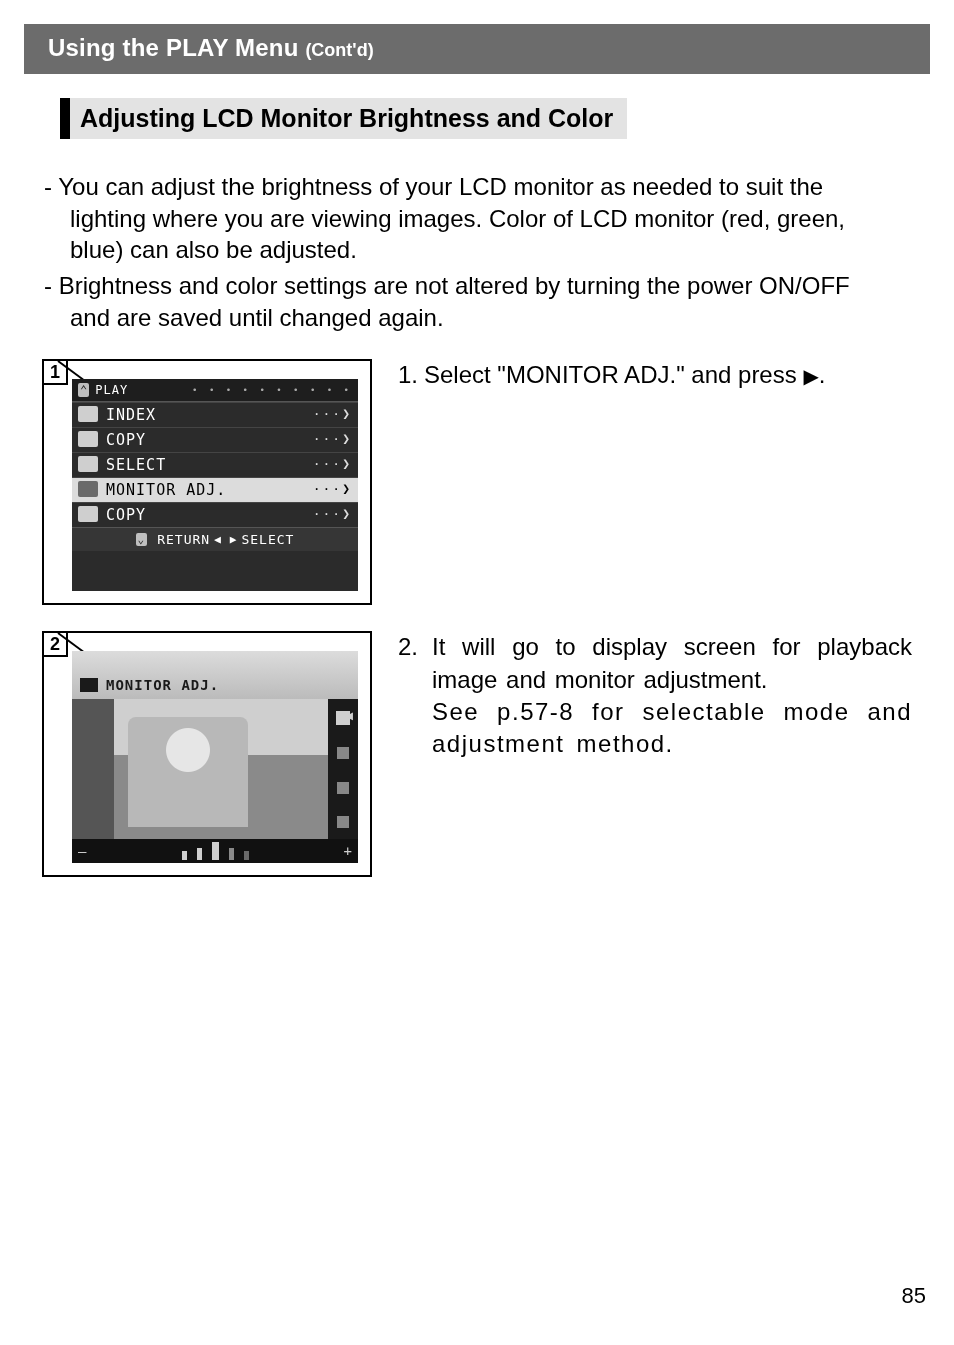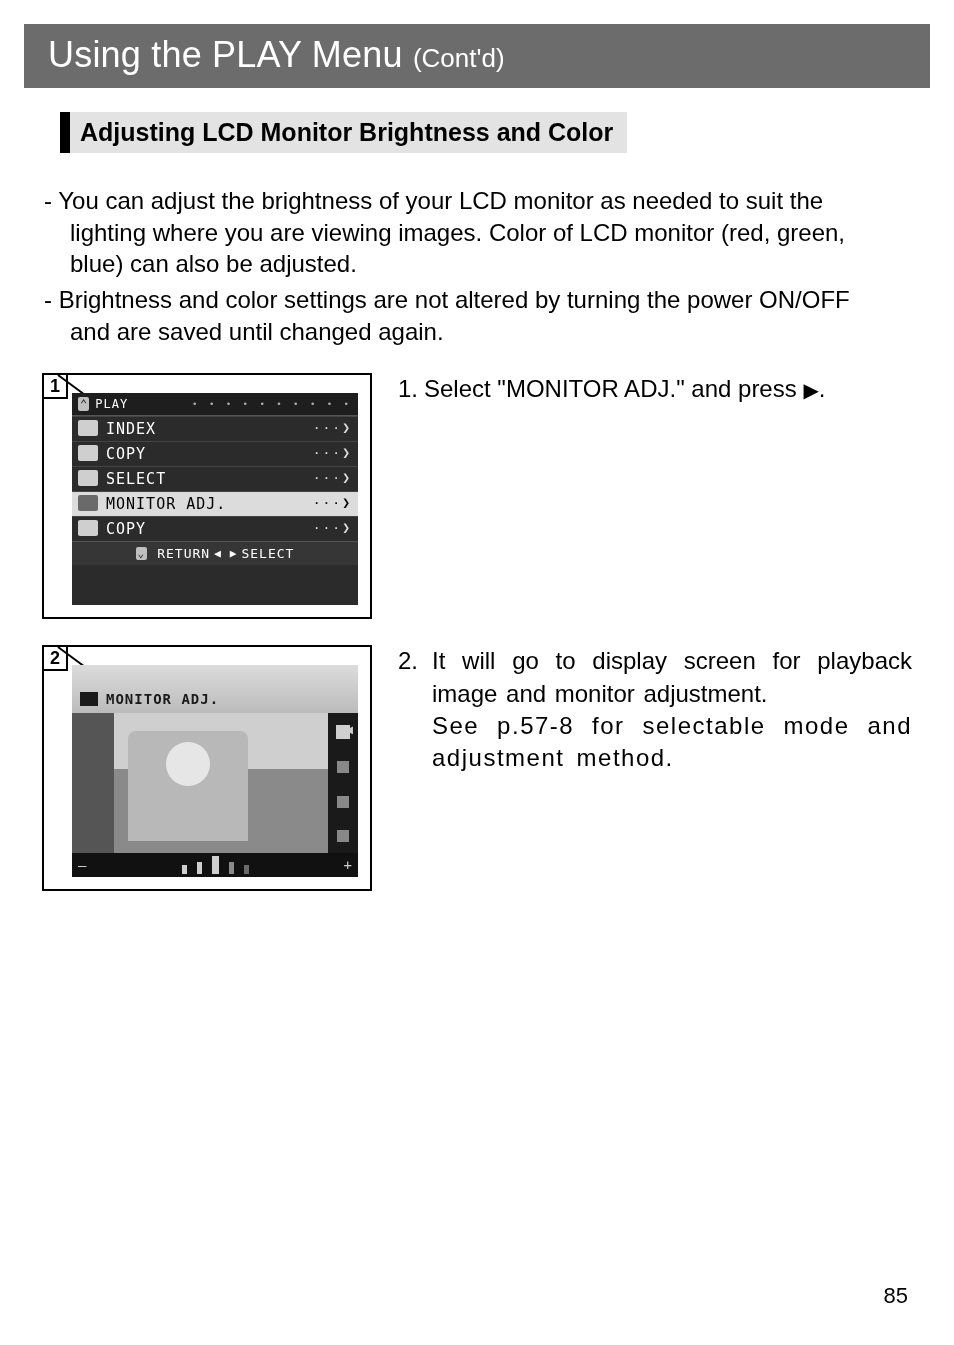--- a/index.html
+++ b/index.html
@@ -1,19 +1,19 @@
 <!DOCTYPE html>
 <html><head>
 <meta charset="utf-8">
 <style>
   html,body{margin:0;padding:0;background:#fff;font-family:Helvetica,Arial,sans-serif;color:#000}
   .page{width:954px;height:1345px;position:relative;box-sizing:border-box;padding:24px 42px 0 42px}
   .header-bar{background:#6c6c6c;color:#fff;margin:0 -18px 24px -18px;padding:10px 24px 12px 24px}
-  .header-bar .h1{font-size:36px;font-weight:normal;letter-spacing:.2px}
-  .header-bar .h1-sub{font-size:26px;font-weight:normal}
+  .header-bar .h1{font-size:24px;font-weight:bold;letter-spacing:.2px}
+  .header-bar .h1-sub{font-size:18px;font-weight:bold}
   .subhead-wrap{padding:0 0 0 18px;margin-bottom:32px}
   .subhead{display:inline-block;background:#e3e3e3;border-left:10px solid #000;padding:6px 14px 6px 10px;font-size:25px;font-weight:bold}
   .intro{padding:0 12px 0 2px}
   .intro p{margin:0 8px 4px 0;font-size:24px;line-height:1.32}
   .hang{padding-left:26px;text-indent:-26px}
   .content-row{display:flex;margin-top:26px}
   .fig-col{width:330px;flex:0 0 330px}
   .text-col{flex:1;padding-left:26px}
   .fig-frame{border:2px solid #000;padding:10px;position:relative;box-sizing:border-box;height:246px}
   .fig-num{position:absolute;top:-2px;left:-2px;border:2px solid #000;background:#fff;font-weight:bold;font-size:18px;padding:0 6px;line-height:22px}
@@ -48,21 +48,21 @@
   .fig2 .sq.active{width:14px;height:14px;background:#cfcfcf;position:relative}
   .fig2 .sq.active::after{content:"◀";position:absolute;right:-3px;top:-1px;font-size:10px;color:#cfcfcf}
   .fig2 .slider{position:absolute;left:0;right:0;bottom:0;height:24px;background:#111;display:flex;align-items:center;justify-content:space-between;padding:0 6px;font-family:"Lucida Console",monospace;color:#cfcfcf;font-size:14px}
   .fig2 .slider .bars{display:flex;align-items:flex-end;gap:10px}
   .fig2 .slider .bar{width:5px;background:#cfcfcf}
   .step2{font-size:24px;line-height:1.34;text-align:justify}
   .step2 .block{padding-left:34px}
   .step2 .first{display:flex}
   .step2 .first .n{width:34px;flex:0 0 34px}
   .step2 .first .t{flex:1;text-align:justify;word-spacing:2px}
-  .pagenum{position:absolute;bottom:36px;right:46px;font-size:22px}
+  .pagenum{position:absolute;bottom:36px;right:28px;font-size:22px}
 </style>
 </head>
 <body>
 
 <div class="page">
   <div class="header-bar">
     <span class="h1">Using the PLAY Menu </span><span class="h1-sub">(Cont'd)</span>
   </div>
 
   <div class="subhead-wrap">

